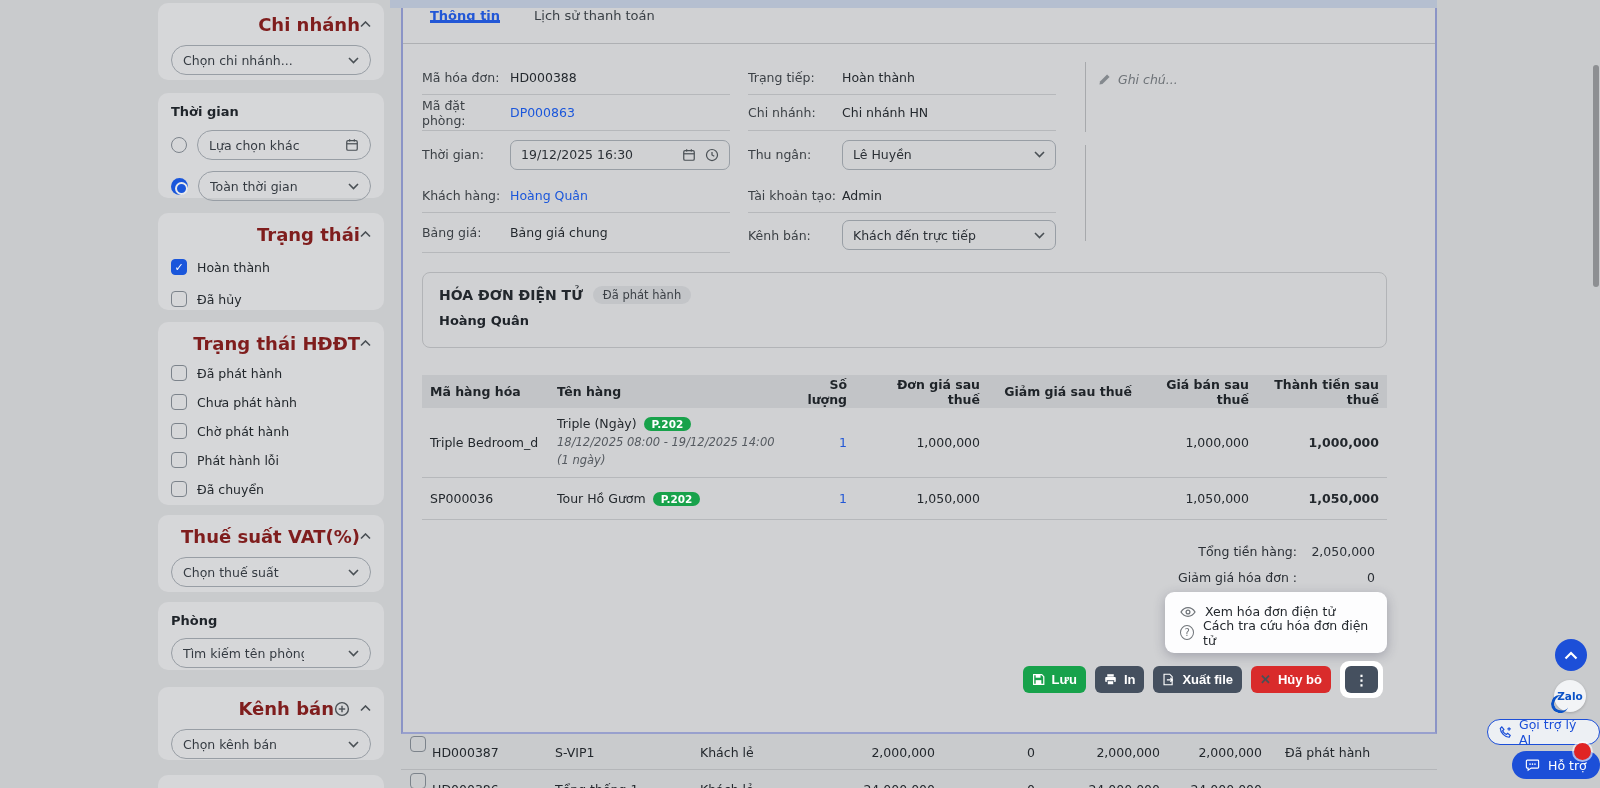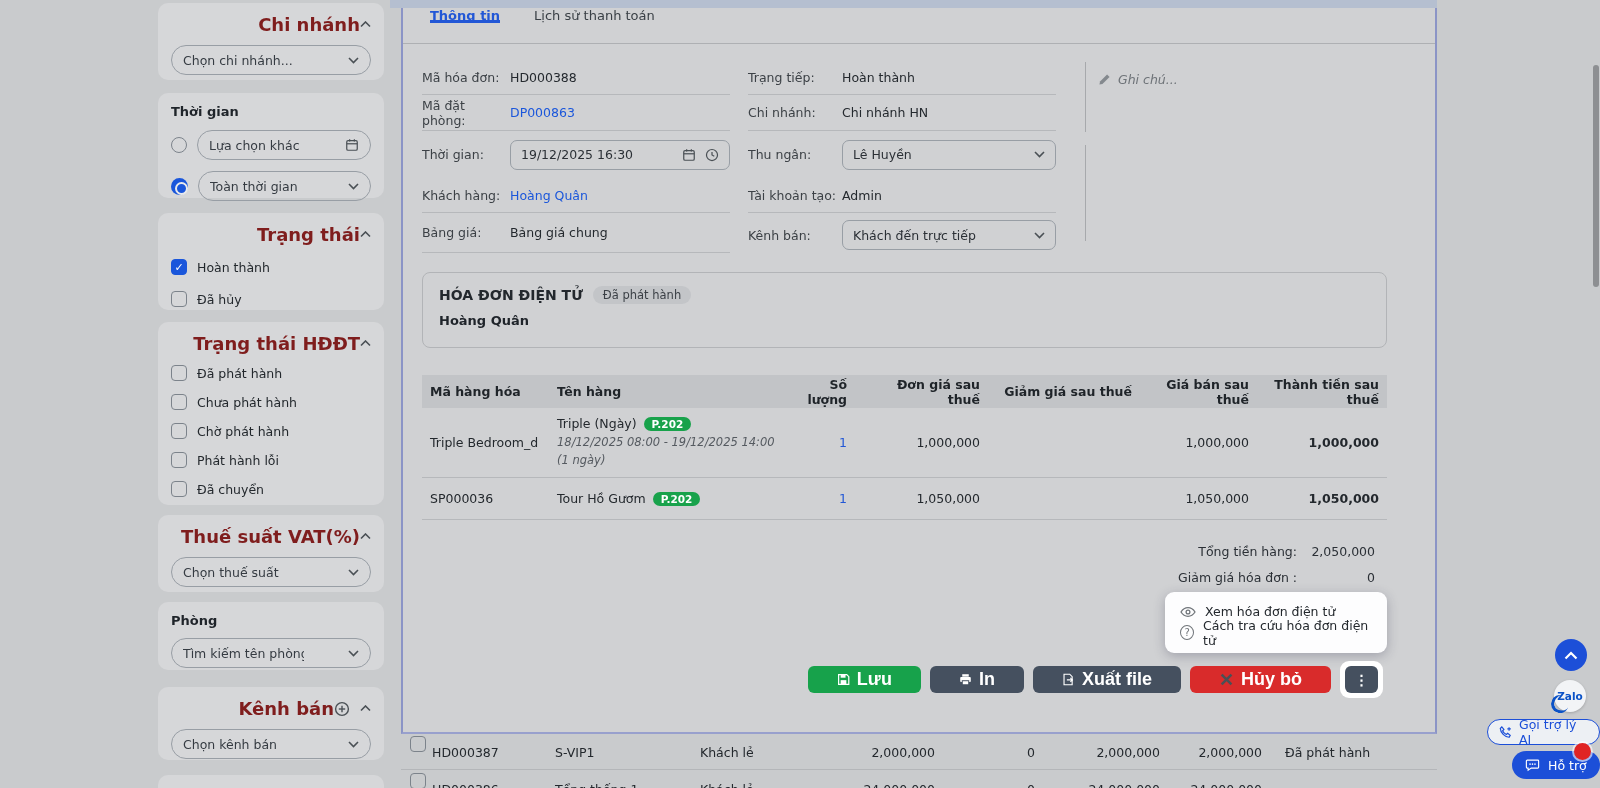--- a/index.html
+++ b/index.html
@@ -85,21 +85,21 @@
   .totals{position:absolute;right:60px;top:530px;text-align:right;font-size:12.5px;color:#2b3036;}
   .totals .tl{height:26px;display:flex;justify-content:flex-end;align-items:center;}
   .totals .tv{display:inline-block;width:78px;text-align:right;}
 
   .menu{position:absolute;left:762px;top:584px;width:222px;height:61px;background:#fdfdfe;border-radius:9px;box-shadow:0 3px 12px rgba(40,40,70,.28);padding:9px 0;z-index:6;}
   .menu-item{display:flex;align-items:center;gap:9px;height:21px;padding:0 15px;font-size:12.5px;color:#23282d;cursor:pointer;}
   .menu-item .mico{color:#70757a;display:inline-flex;}
   .qicon{width:15px;height:15px;border:1.3px solid #70757a;border-radius:50%;font-size:10px;display:inline-flex;align-items:center;justify-content:center;color:#70757a;}
 
   .actions{position:absolute;right:52px;top:653px;display:flex;align-items:center;gap:9px;z-index:6;}
-  .btn{height:27px;border-radius:6px;color:#fff;font-weight:bold;font-size:18px;display:inline-flex;align-items:center;gap:7px;padding:0 29px;cursor:pointer;border:none;}
+  .btn{height:27px;border-radius:6px;color:#fff;font-weight:bold;font-size:13px;display:inline-flex;align-items:center;gap:7px;padding:0 9px;cursor:pointer;border:none;}
   .btn.green{background:#17a24b;}
   .btn.slate{background:#45505f;}
   .btn.red{background:#d92b2b;}
   .kebab-halo{background:#fff;border-radius:9px;padding:5px;display:flex;}
   .btn.kebab{width:33px;justify-content:center;padding:0;font-size:14px;}
 
   
   .outrow{position:absolute;left:401px;width:1036px;height:36px;border-bottom:1px solid #b4b6b9;font-size:12.5px;color:#23282d;}
   .outrow span{position:absolute;top:50%;transform:translateY(-50%);white-space:nowrap;}
   .outrow .cbx{position:absolute;left:9px;top:10px;}

